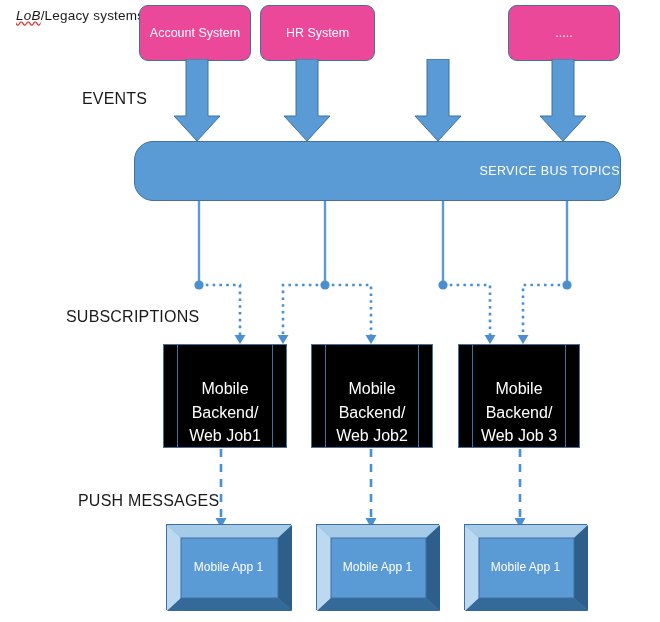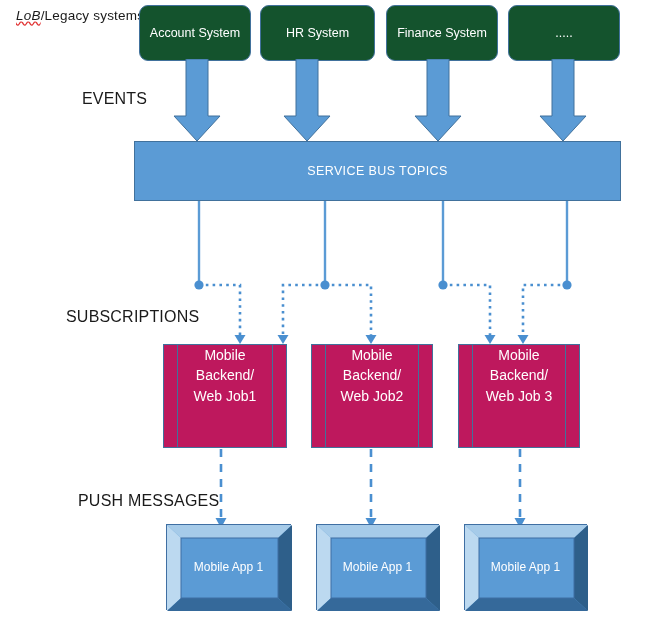--- a/index.html
+++ b/index.html
@@ -30,21 +30,21 @@
   }
   .misspelled {
     
     text-decoration: underline wavy #e03030;
     text-decoration-skip-ink: none;
     font-style: italic;
   }
   
   .src-box {
     position: absolute;
-    background: #14532d;
+    background: #ec4899;
     border: 1px solid #41719c;
     border-radius: 9px;
     color: #ffffff;
     font-size: 12.5px;
     display: flex;
     align-items: center;
     justify-content: center;
     box-sizing: border-box;
     text-align: center;
   }
@@ -52,49 +52,49 @@
   .block-arrow {
     position: absolute;
     width: 48px;
   }
   .block-arrow svg { display: block; }
   
   #bus-bar {
     position: absolute;
     background: #5b9bd5;
     border: 1px solid #41719c;
-    border-radius: 0;
+    border-radius: 19px;
     color: #ffffff;
     font-size: 12.5px;
     display: flex;
     align-items: center;
-    justify-content: center;
+    justify-content: flex-end;
     box-sizing: border-box;
     letter-spacing: 0.4px;
   }
   
   #connectors {
     position: absolute;
     left: 0;
     top: 0;
     width: 660px;
     height: 622px;
     pointer-events: none;
   }
   
   .proc-box {
     position: absolute;
-    background: #be185d;
+    background: #000000;
     border: 1px solid #41719c;
     box-sizing: border-box;
     color: #ffffff;
-    font-size: 14px;
+    font-size: 16px;
     line-height: 1.45;
     display: flex;
-    align-items: flex-start;
+    align-items: flex-end;
     justify-content: center;
     text-align: center;
   }
   .proc-box::before,
   .proc-box::after {
     content: "";
     position: absolute;
     top: 0;
     bottom: 0;
     width: 0;
@@ -135,23 +135,20 @@
 
   <div class="stage-label" style="left:66px; top:308px;">SUBSCRIPTIONS</div>
 
   <div class="stage-label" style="left:78px; top:492px;">PUSH MESSAGES</div>
 
   <div class="src-box" style="left:139px; top:5px; width:112px; height:56px;">
     <span>Account System</span>
   </div>
   <div class="src-box" style="left:260px; top:5px; width:115px; height:56px;">
     <span>HR System</span>
-  </div>
-  <div class="src-box" style="left:386px; top:5px; width:112px; height:56px;">
-    <span>Finance System</span>
   </div>
   <div class="src-box" style="left:508px; top:5px; width:112px; height:56px;">
     <span>.....</span>
   </div>
 
   <div class="block-arrow" style="left:173px; top:59px;">
     <svg width="48" height="83" viewBox="0 0 48 83">
       <polygon points="13,0 35,0 35,57 47,57 24,82 1,57 13,57" fill="#5b9bd5" stroke="#41719c" stroke-width="1"></polygon>
     </svg>
   </div>

